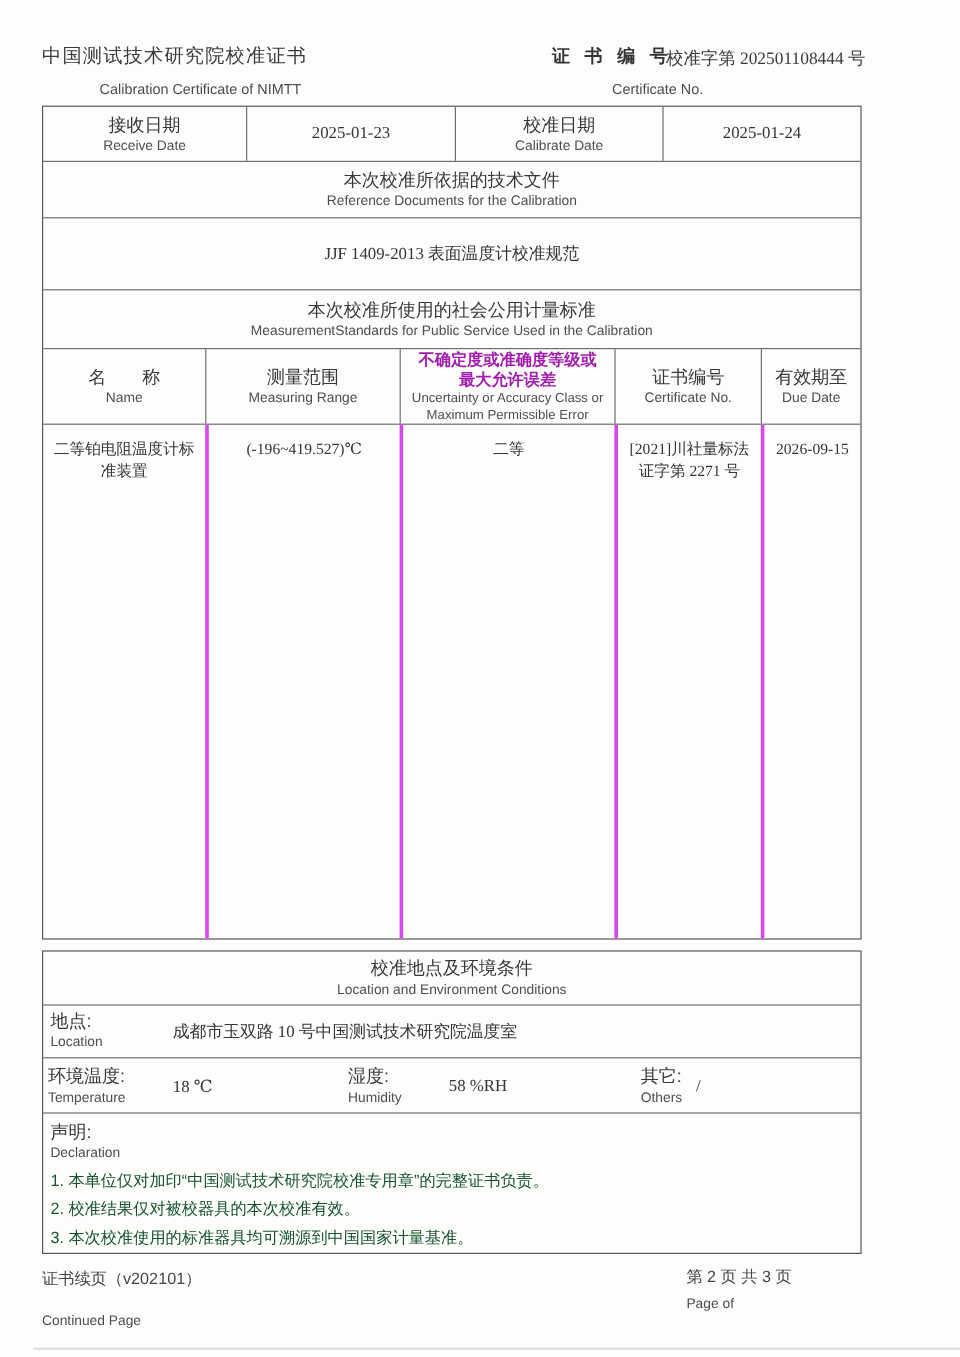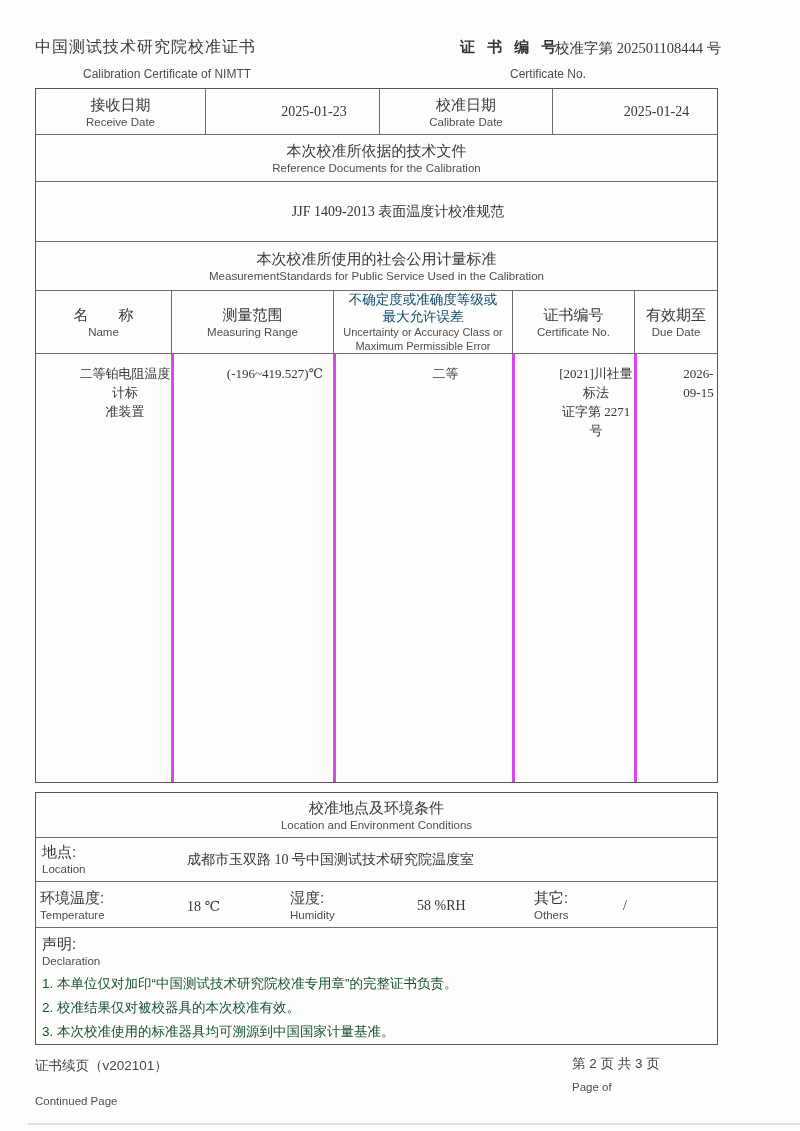--- a/index.html
+++ b/index.html
@@ -25,24 +25,24 @@
     display:flex;flex-direction:column;
     background:transparent;
   }
   .r{display:flex;box-sizing:border-box;border-top:1px solid #6e6e6e;}
   .r:first-child{border-top:none;}
   .c{box-sizing:border-box;border-left:1px solid #6e6e6e;display:flex;flex-direction:column;justify-content:center;align-items:center;text-align:center;}
   .c:first-child{border-left:none;}
   .rowF .c{border-left:3px solid #d946ef;justify-content:flex-start;padding-top:10px;}
   .rowF .c:first-child{border-left:none;}
   .zh{font-size:15px;font-weight:normal;color:#373737;line-height:21px;}
-  .zh-sm{font-size:13.5px;font-weight:normal;color:#0c4a6e;line-height:17px;}
+  .zh-sm{font-size:13.5px;font-weight:bold;color:#a21caf;line-height:17px;}
   .en{font-size:11.5px;color:#4e4e4e;line-height:15px;}
   .en-sm{font-size:11px;color:#4e4e4e;line-height:14px;}
-  .serif{font-family:"Liberation Serif","DejaVu Serif",serif;color:#353535;padding-left:43px;}
+  .serif{font-family:"Liberation Serif","DejaVu Serif",serif;color:#353535;}
   .val{font-size:14px;}
   .val-sm{font-size:13px;line-height:19px;}
   .pre{white-space:pre-line;}
   
   .ca1{width:169px;} .ca2{width:174px;} .ca3{width:173px;} .ca4{flex:1;}
   
   .cb1{width:135px;} .cb2{width:162px;} .cb3{width:179px;} .cb4{width:122px;} .cb5{flex:1;}
   
   .rA{height:45px;} .rB{height:47px;} .rC{height:60px;} .rD{height:49px;} .rE{height:63px;} .rF{flex:1;}
   .rG{height:48px;} .rH{height:48px;} .rI{height:50px;} .rJ{flex:1;}

